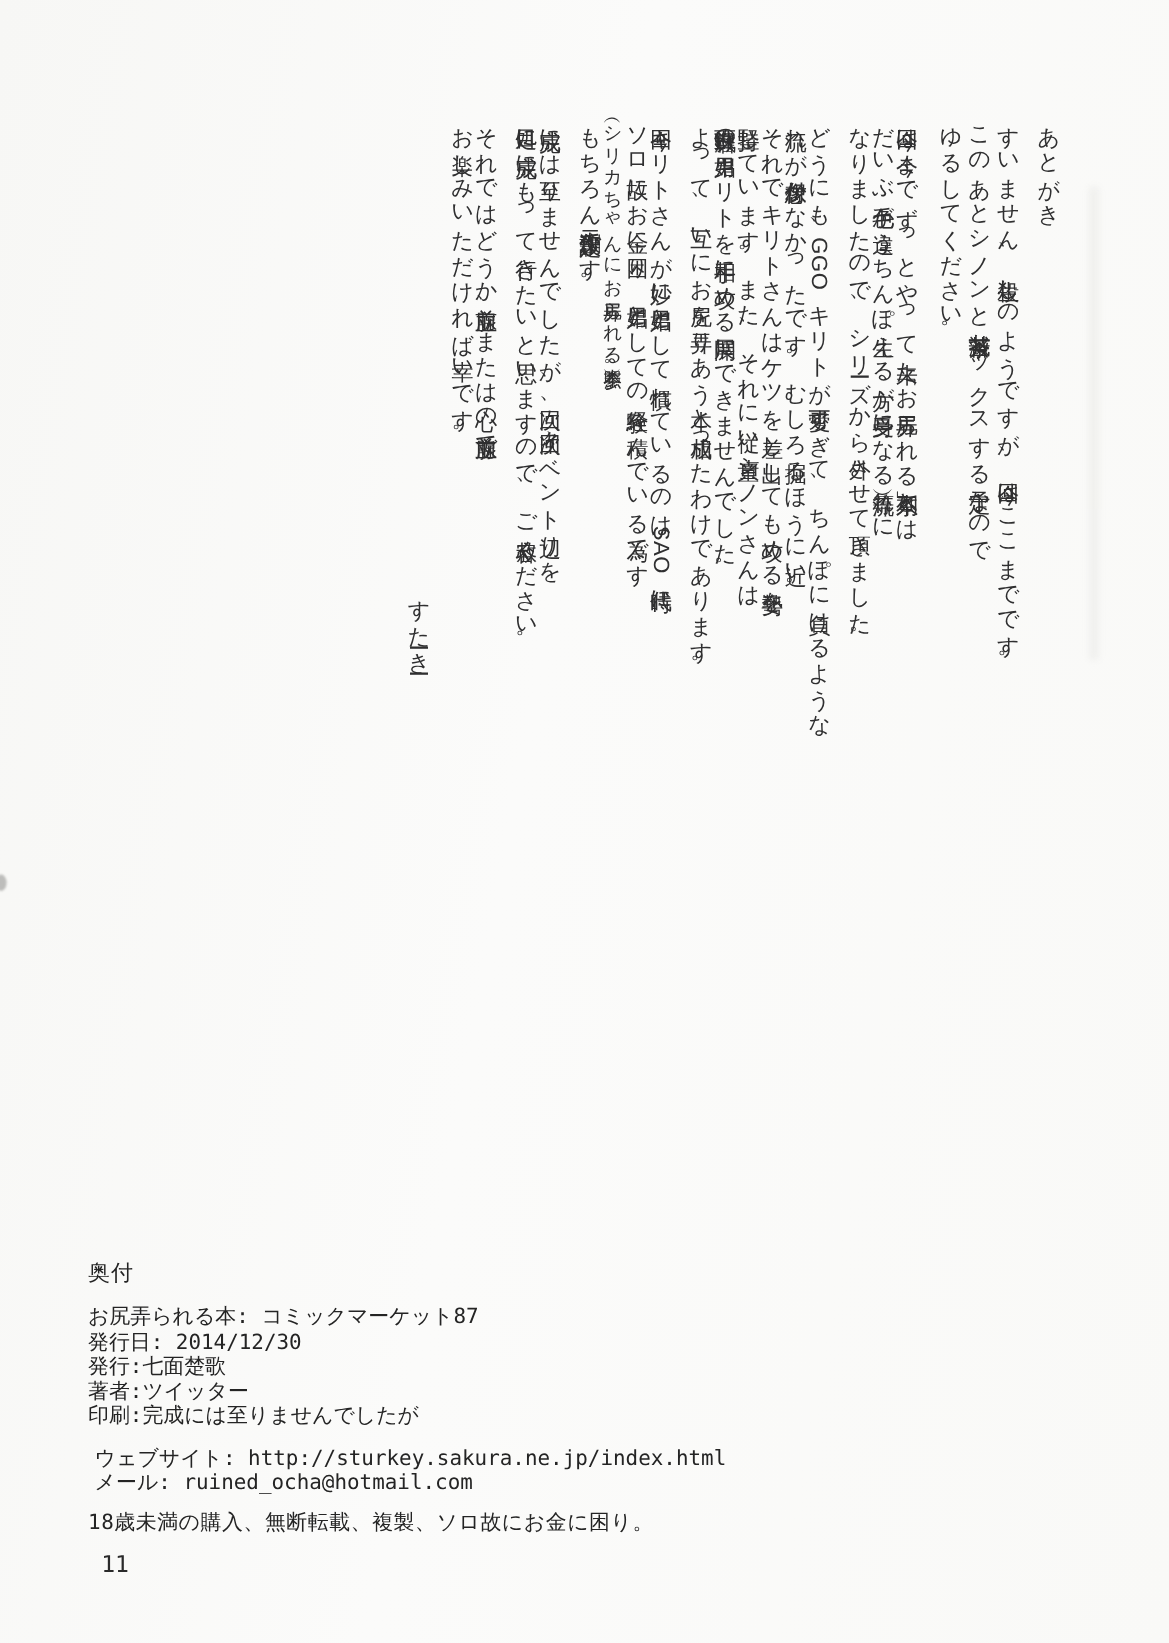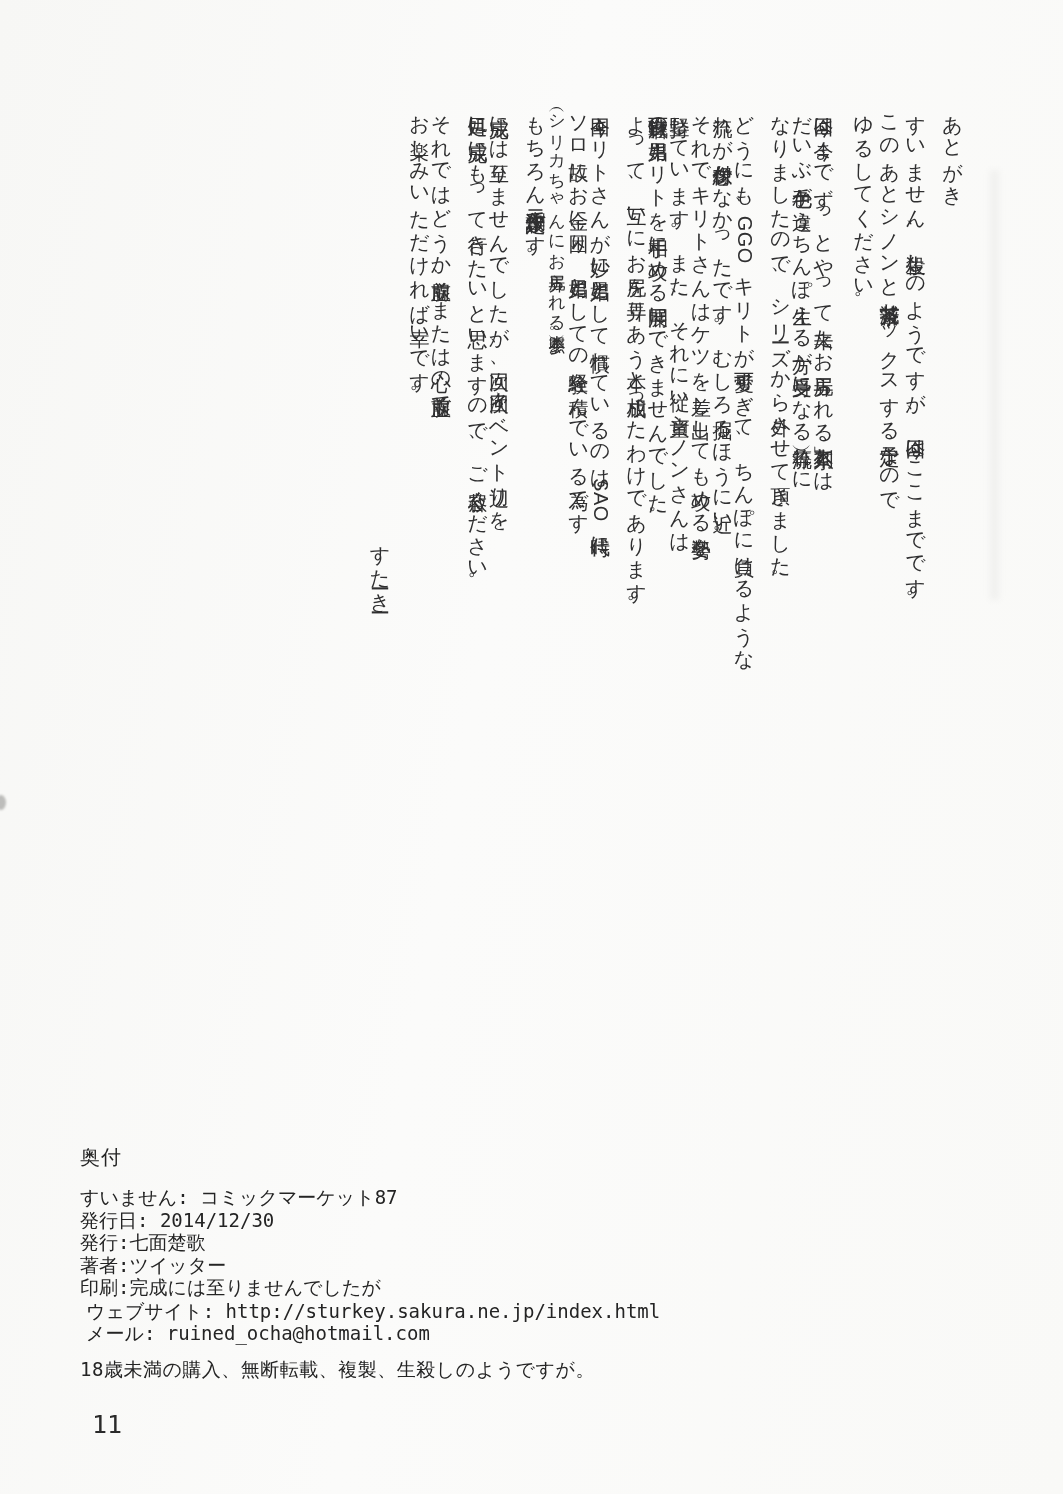--- a/index.html
+++ b/index.html
@@ -73,35 +73,35 @@
     font-size: 20px;
     line-height: 22px;
     margin-bottom: 18px;
     letter-spacing: 1px;
   }
   .colophon-line {
     line-height: 22.5px;
     white-space: nowrap;
   }
   .contact-block {
-    margin-top: 1px;
+    margin-top: 16px;
     padding-left: 6px;
   }
   .age-notice {
     margin-top: 13px;
     line-height: 23px;
     white-space: nowrap;
     letter-spacing: 0.5px;
   }
   .page-number {
     position: absolute;
     left: 92px;
     top: 1410px;
     font-family: "DejaVu Sans Mono", monospace;
-    font-size: 25px;
+    font-size: 21px;
     color: #2a2a2a;
   }
 
   
   .smudge {
     position: absolute;
     left: -4px;
     top: 795px;
     width: 10px;
     height: 15px;
@@ -168,31 +168,31 @@
     <div class="vline">お楽しみいただければ幸いです。</div>
   </div>
 
   <div class="signature-col">すたーきー</div>
 </div>
 
 <div class="colophon">
   <div class="colophon-heading">奥付</div>
 
   <div>
-    <div class="colophon-line">すいません: コミックマーケット87</div>
+    <div class="colophon-line">お尻弄られる本: コミックマーケット87</div>
     <div class="colophon-line">発行日: 2014/12/30</div>
     <div class="colophon-line">発行:七面楚歌</div>
     <div class="colophon-line">著者:ツイッター</div>
     <div class="colophon-line">印刷:完成には至りませんでしたが</div>
   </div>
 
   <div class="contact-block">
     <div class="colophon-line">ウェブサイト: http://sturkey.sakura.ne.jp/index.html</div>
     <div class="colophon-line">メール: ruined_ocha@hotmail.com</div>
   </div>
 
-  <div class="age-notice">18歳未満の購入、無断転載、複製、生殺しのようですが。</div>
+  <div class="age-notice">18歳未満の購入、無断転載、複製、ソロ故にお金に困り。</div>
 </div>
 
 <div class="page-number">11</div>
 
 <div class="smudge"></div>
 <div class="streak"></div>
 
 </body></html>

